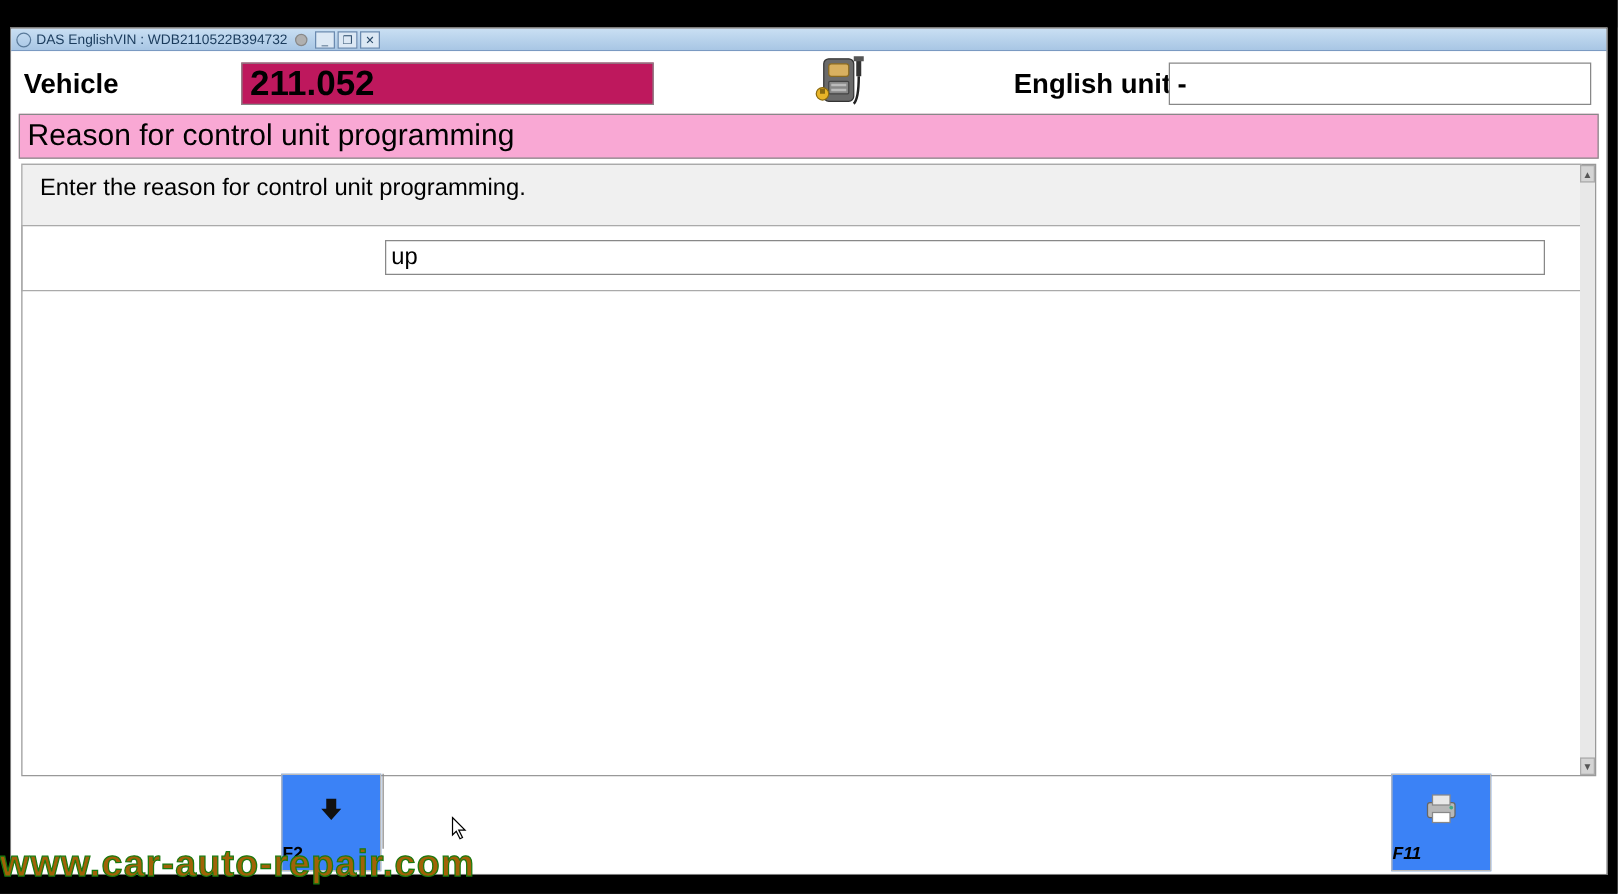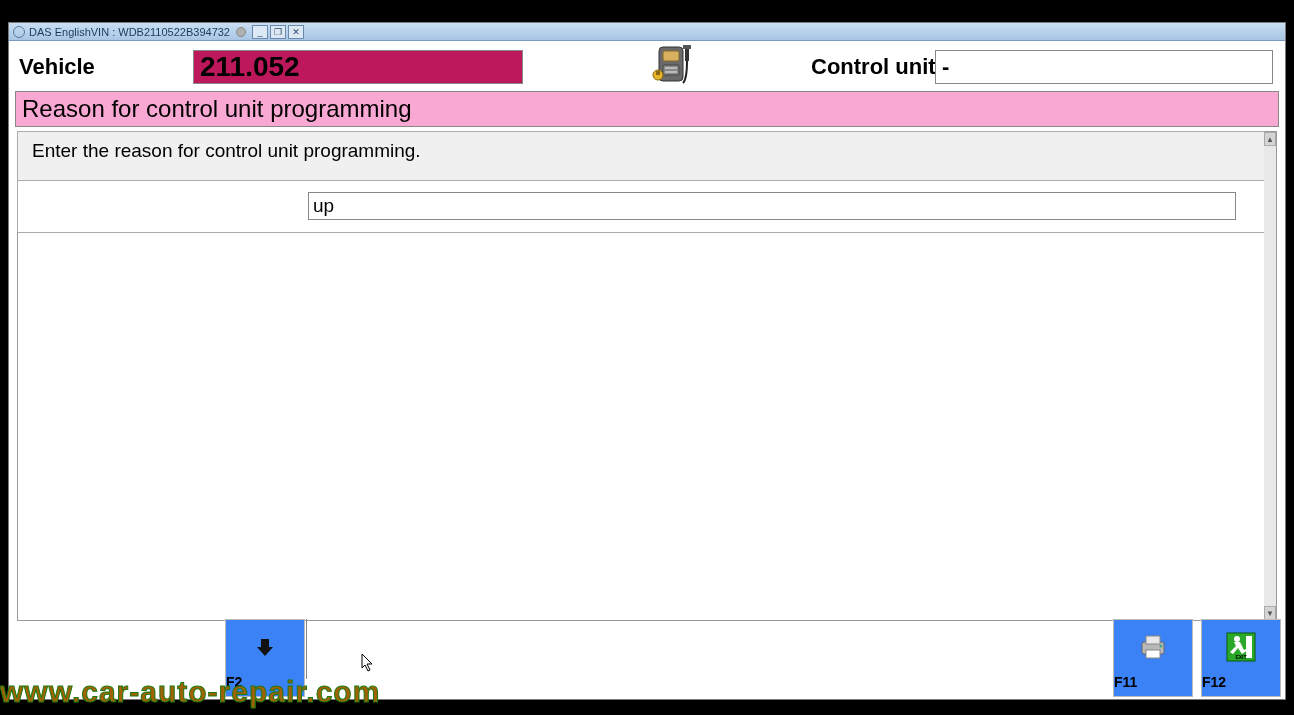--- a/index.html
+++ b/index.html
@@ -24,21 +24,21 @@
   .instruction-box { border: 1px solid #aaa; margin: -1px; background: #f0f0f0; }
   .instruction-text { padding: 8px 14px 18px; font-size: 19px; }
   .input-row { border: 1px solid #aaa; margin: -1px; border-top: none; padding: 12px 20px 12px 290px; }
   .reason-input { width: 928px; height: 28px; border: 1px solid #888; font-size: 19px; padding: 0 4px; outline: none; font-family: Arial; }
   .scroll-track { position: absolute; right: 0; top: 0; width: 12px; height: 100%; background: #e8e8e8; }
   .scroll-arrow { position: absolute; right: 0; width: 12px; height: 14px; background: #d4d4d4; border: 1px solid #aaa; font-size: 8px; display:flex; align-items:center; justify-content:center; color:#555; }
   .footer-bar { position: absolute; left: 0; right: 0; bottom: 0; height: 80px; }
   .footer-btn { position: absolute; width: 80px; height: 78px; border: 1px solid #bbb; background: #3b82f6; display: flex; flex-direction: column; justify-content: flex-end; padding-bottom: 6px; font-size: 14px; font-weight: bold; cursor: pointer; }
   .footer-btn .icon-slot { flex: 1; display: flex; align-items: center; justify-content: center; }
   .f2-btn { left: 216px; }
-  .f11-btn { right: 92px; }
+  .f11-btn { right: 92px; font-style: italic; }
   .f12-btn { right: 4px; }
   .sep-line { position: absolute; left: 297px; top: 0; width: 1px; height: 60px; background: #888; }
   .watermark { position: absolute; left: 0; bottom: 6px; font-family: Impact, "Arial Black", sans-serif; font-size: 30px; font-weight: bold; color: #a16207; -webkit-text-stroke: 1px #1a7a10; letter-spacing: 1px; text-transform: lowercase; }
   .cursor-arrow { position: absolute; left: 352px; top: 612px; width: 14px; height: 20px; pointer-events: none; }
 </style>
 </head>
 <body>
 
 <div class="letterbox-top"></div>
 
@@ -73,21 +73,21 @@
           <rect x="16" y="24" width="12" height="2" fill="#bbb"></rect>
           <rect x="16" y="28" width="12" height="2" fill="#bbb"></rect>
           <circle cx="9" cy="32" r="5" fill="#e8b428" stroke="#8a6a10"></circle>
           <rect x="7" y="28" width="4" height="4" fill="#8a6a10"></rect>
           <rect x="36" y="4" width="4" height="14" fill="#333"></rect>
           <rect x="34" y="2" width="8" height="4" fill="#555"></rect>
           <path d="M38 18 Q38 36 34 40" fill="none" stroke="#222" stroke-width="2"></path>
         </svg>
       </div>
 
-      <div class="lbl-cu">Control unit</div>
+      <div class="lbl-cu">English unit</div>
       <div class="cu-field">
           <span>-</span>
         </div>
     </div>
 
     <div class="page-title-box">
         <span>Reason for control unit programming</span>
       </div>
 
     <div class="main-panel">
@@ -119,32 +119,20 @@
         <div class="icon-slot">
           <svg width="30" height="26" viewBox="0 0 30 26">
             <rect x="4" y="8" width="22" height="12" rx="2" fill="#b8b8b8" stroke="#666"></rect>
             <rect x="8" y="2" width="14" height="8" fill="#e8e8e8" stroke="#888"></rect>
             <rect x="8" y="16" width="14" height="8" fill="#fff" stroke="#888"></rect>
             <circle cx="23" cy="12" r="1.5" fill="#4a8"></circle>
           </svg>
         </div>
         <span>F11</span>
       </div>
-      <div class="footer-btn f12-btn">
-        <div class="icon-slot">
-          <svg width="30" height="30" viewBox="0 0 30 30">
-            <rect x="1" y="1" width="28" height="28" fill="#2aa82a" stroke="#0a5a0a"></rect>
-            <rect x="20" y="4" width="6" height="22" fill="#fff"></rect>
-            <circle cx="11" cy="7" r="3" fill="#fff"></circle>
-            <path d="M8 10 L14 10 L18 18 L22 16 L22 18 L16 22 L12 16 L7 22 L4 20 L10 14 Z" fill="#fff"></path>
-            <text x="15" y="27" font-size="5" fill="#000" text-anchor="middle" font-weight="bold">EXIT</text>
-          </svg>
-        </div>
-        <span>F12</span>
-      </div>
     </div>
 
     <div class="cursor-arrow">
       <svg width="14" height="20" viewBox="0 0 14 20">
         <path d="M1 1 L1 15 L4 12 L7 18 L9 17 L6 11 L11 11 Z" fill="#fff" stroke="#000" stroke-width="1"></path>
       </svg>
     </div>
 
   </div>
 </div>

